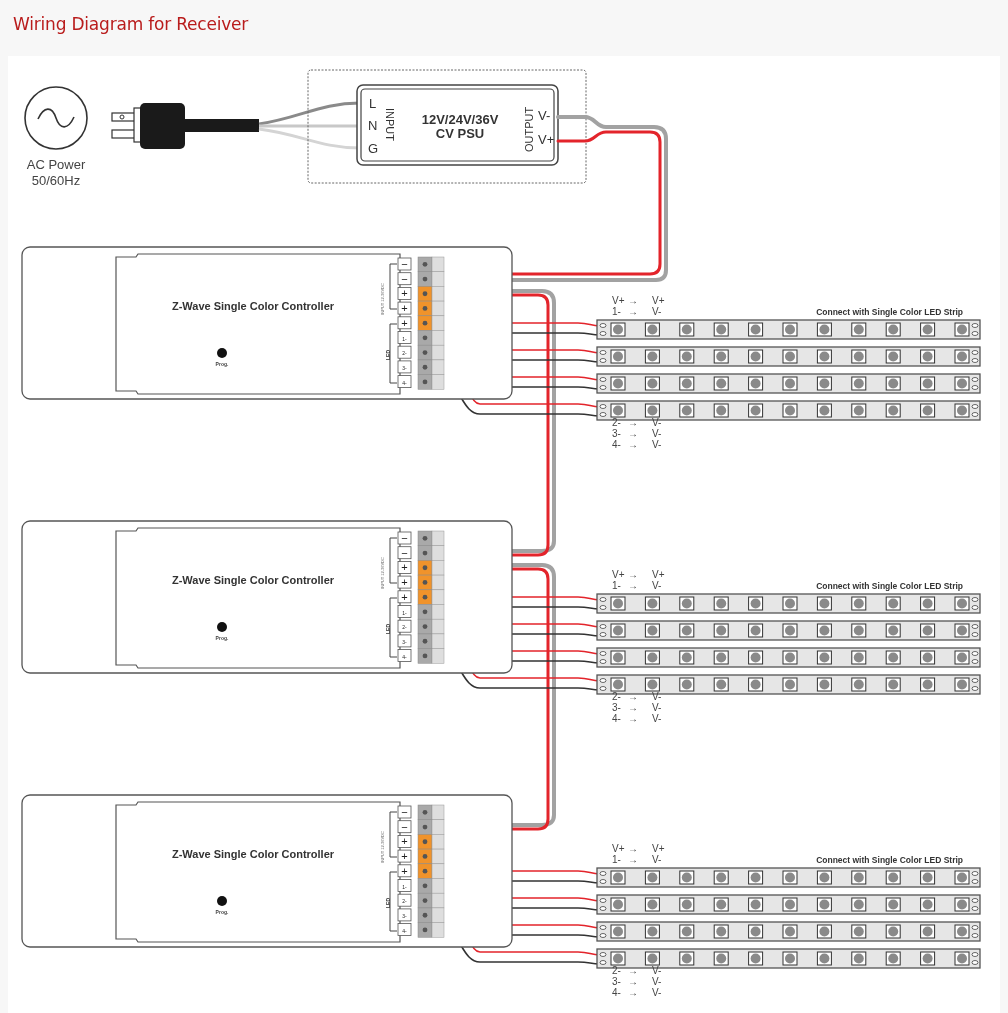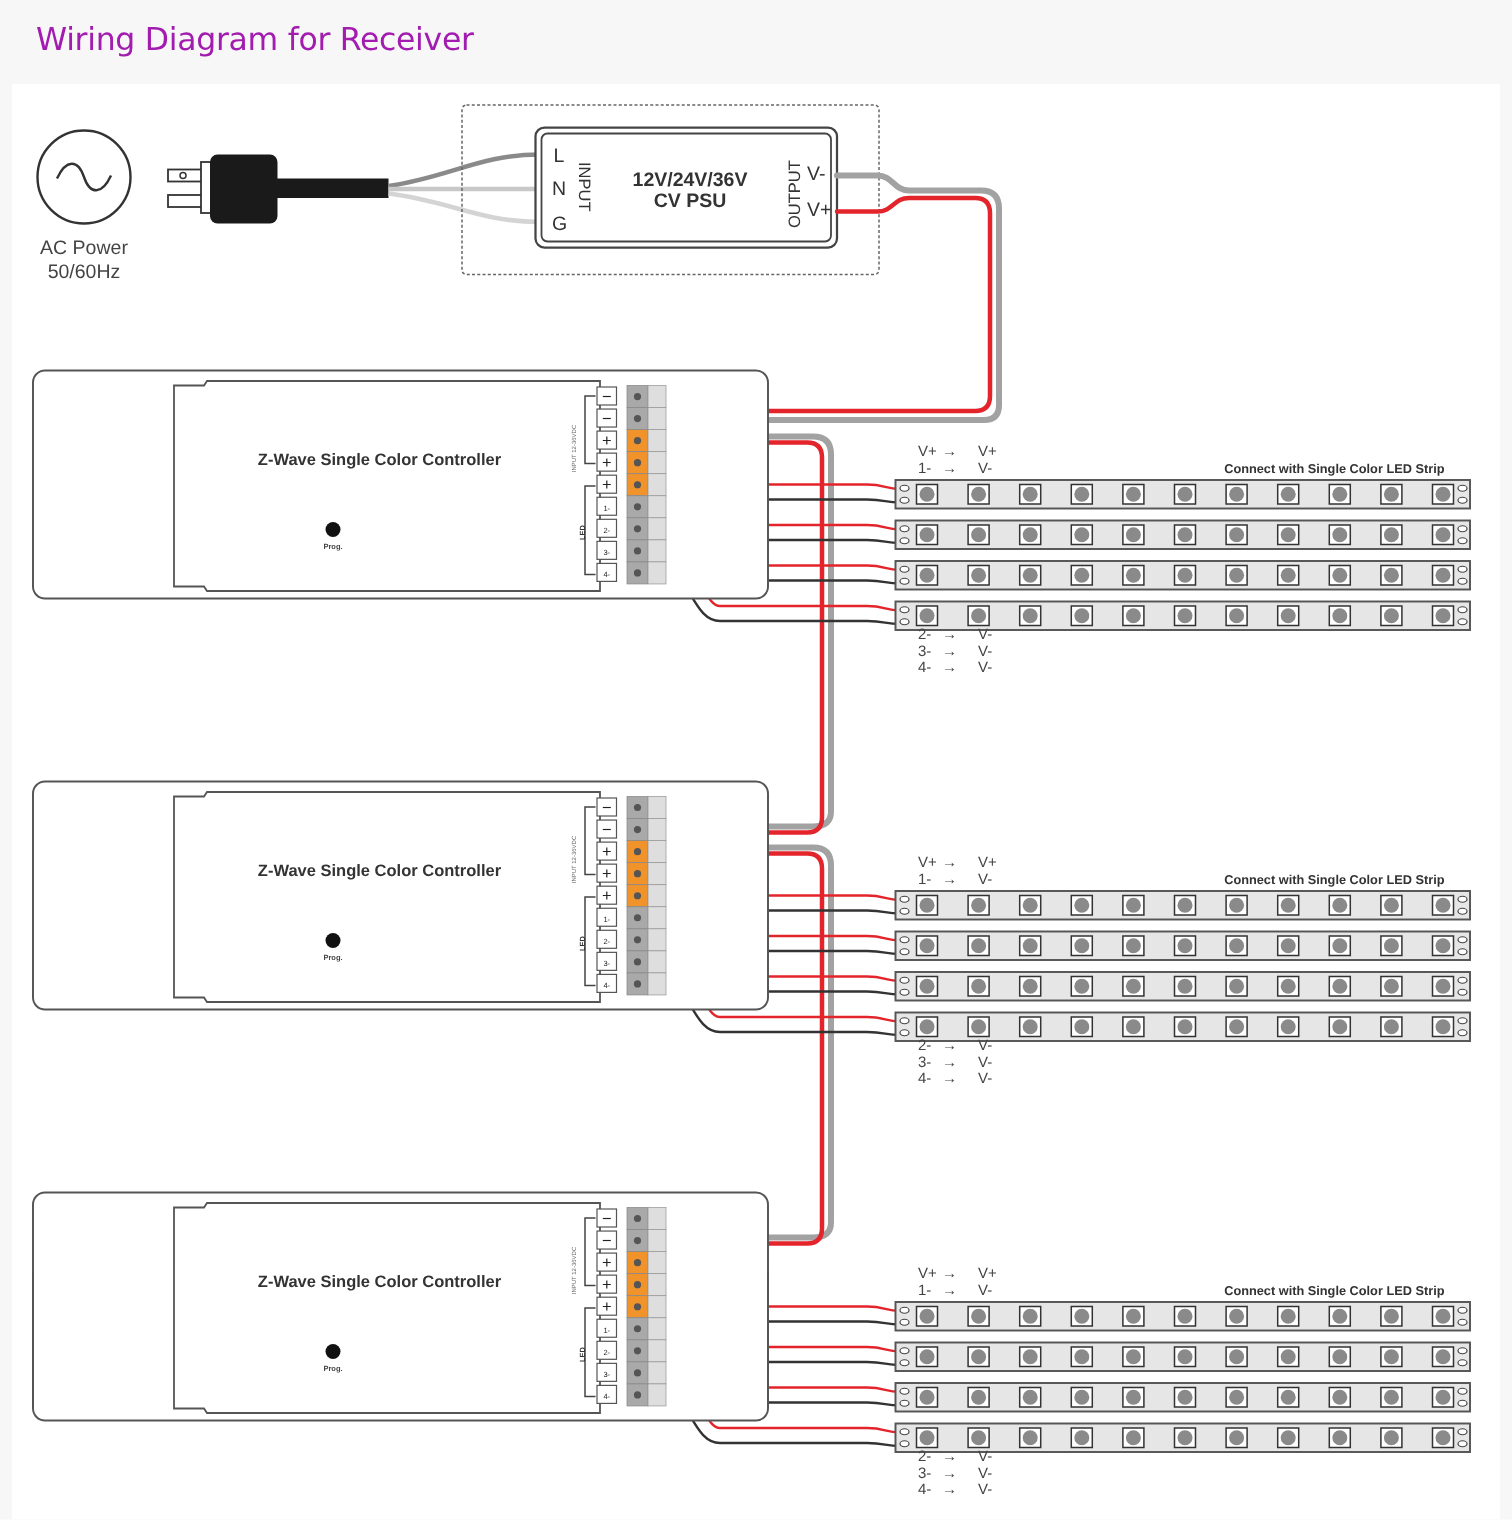--- a/index.html
+++ b/index.html
@@ -3,23 +3,23 @@
 <meta charset="utf-8">
 <style>
   html, body { margin:0; padding:0; }
   body {
     width:1008px; height:1013px; overflow:hidden;
     background:#f7f7f7;
     font-family:"DejaVu Sans", sans-serif;
     position:relative;
   }
   .page-title {
-    position:absolute; left:24px; top:14px;
+    position:absolute; left:13px; top:14px;
     font-family:"DejaVu Sans", sans-serif;
-    font-size:21px; color:#a21caf; font-weight:normal;
+    font-size:17px; color:#b91c1c; font-weight:normal;
     letter-spacing:-0.2px;
   }
   .panel {
     position:absolute; left:8px; top:56px; width:992px; height:957px;
     background:#ffffff;
   }
   svg text { font-family:"Liberation Sans", sans-serif; }
   .bold { font-weight:bold; }
 </style>
 </head>

